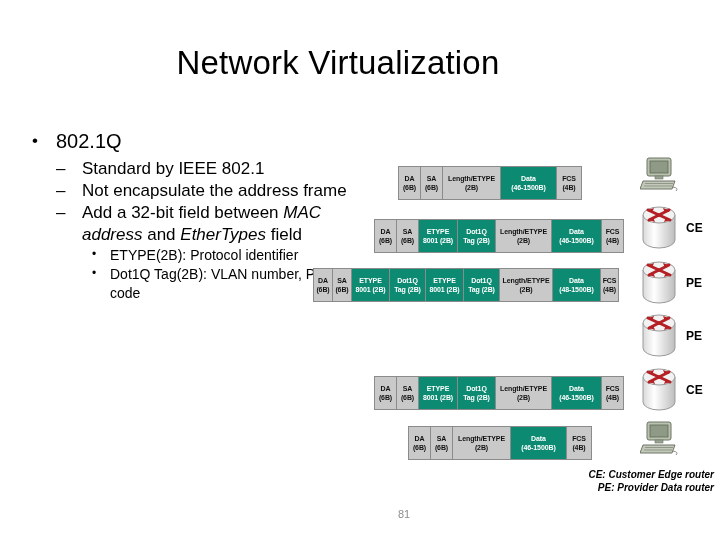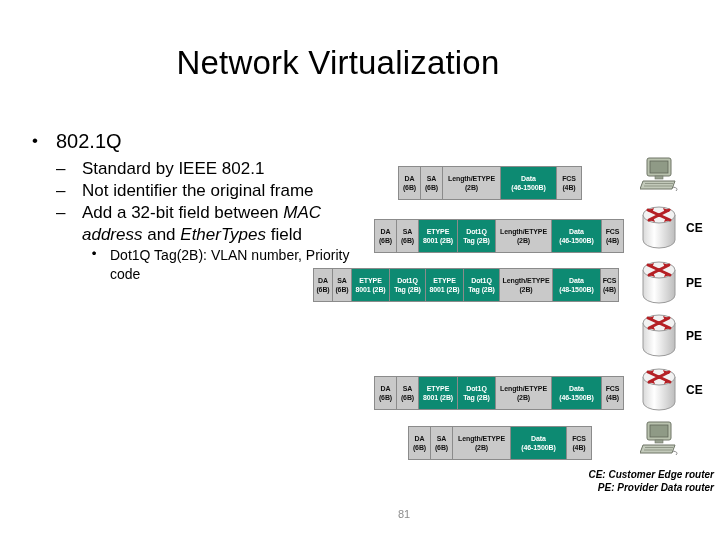--- a/index.html
+++ b/index.html
@@ -130,30 +130,31 @@
       <span>802.1Q</span>
     </div>
 
     <div class="lvl2">
       <span class="dash">–</span>
       <span>Standard by IEEE 802.1</span>
     </div>
 
     <div class="lvl2">
       <span class="dash">–</span>
-      <span>Not identifier the original frame</span>
+      <span>Not encapsulate the address frame</span>
     </div>
 
     <div class="lvl2">
       <span class="dash">–</span>
       <span>Add a 32-bit field between </span><span class="it">MAC address</span><span> and </span><span class="it">EtherTypes</span><span> field</span>
     </div>
 
     <div class="lvl3">
       <span class="bullet">•</span>
+      <span>ETYPE(2B): Protocol identifier</span>
     </div>
 
     <div class="lvl3">
       <span class="bullet">•</span>
       <span>Dot1Q Tag(2B): VLAN number, Priority code</span>
     </div>
 
   </div>
 
   <div id="frames-root">

